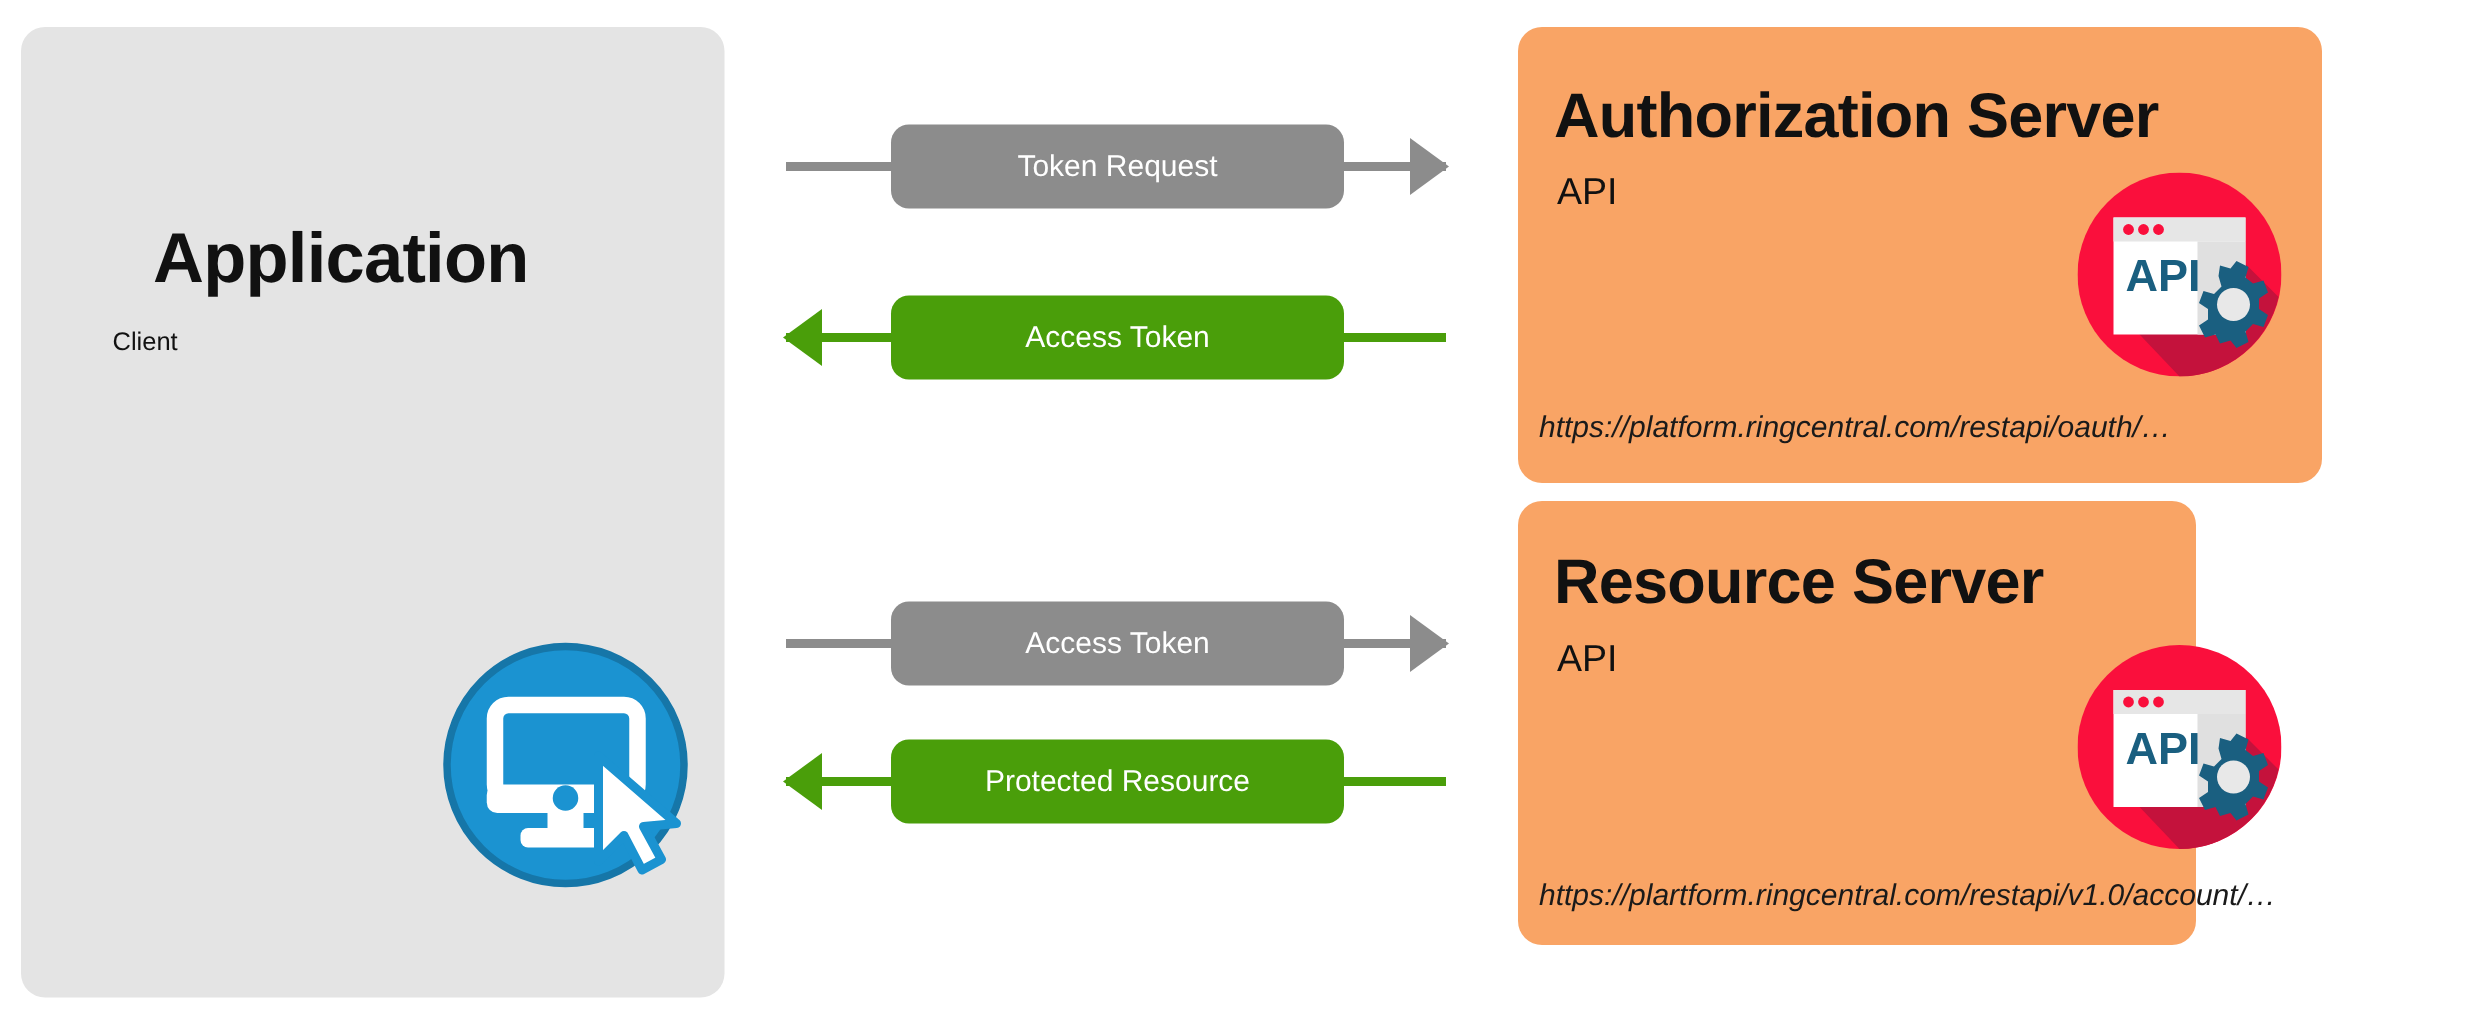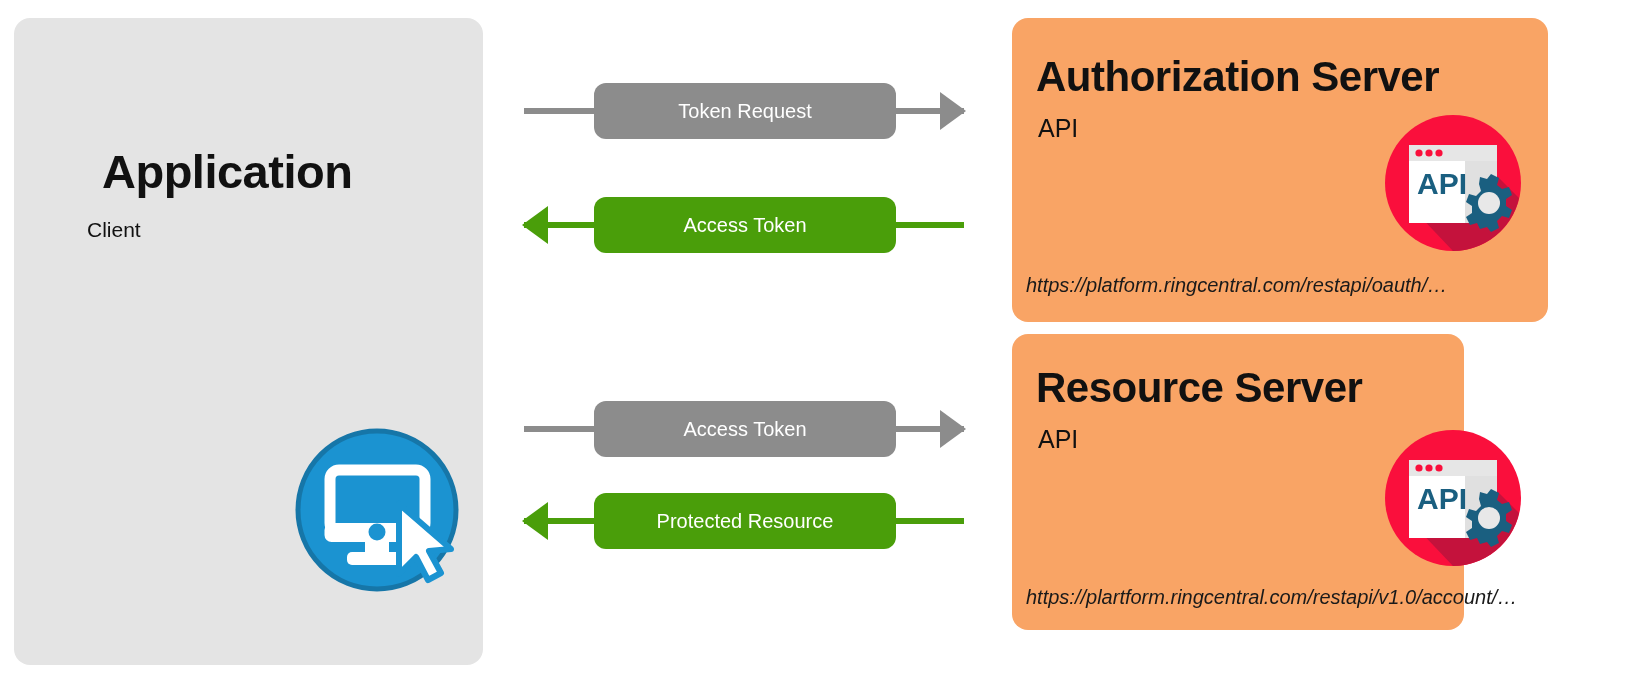--- a/index.html
+++ b/index.html
@@ -17,21 +17,21 @@
   .panel-res{left:1012px;top:334px;width:452px;height:296px;background:#f9a465;}
 
   .panel-title{
     position:absolute;font-weight:bold;color:#111;
     letter-spacing:-0.5px;white-space:nowrap;
   }
   .panel-sub{position:absolute;color:#111;white-space:nowrap;}
   .panel-url{position:absolute;color:#1a1a1a;white-space:nowrap;font-style:italic;}
 
   .app-title{left:76px;top:126px;font-size:47px;margin-left:12px;}
-  .app-sub{left:61px;top:200px;font-size:21px;margin-left:12px;}
+  .app-sub{left:61px;top:200px;font-size:17px;}
 
   .auth-title{left:24px;top:35px;font-size:42px;}
   .auth-sub{left:26px;top:96px;font-size:25px;}
   .auth-url{left:14px;top:256px;font-size:20px;}
 
   .res-title{left:24px;top:30px;font-size:42px;}
   .res-sub{left:26px;top:91px;font-size:25px;}
   .res-url{left:14px;top:252px;font-size:20px;}
 
   

